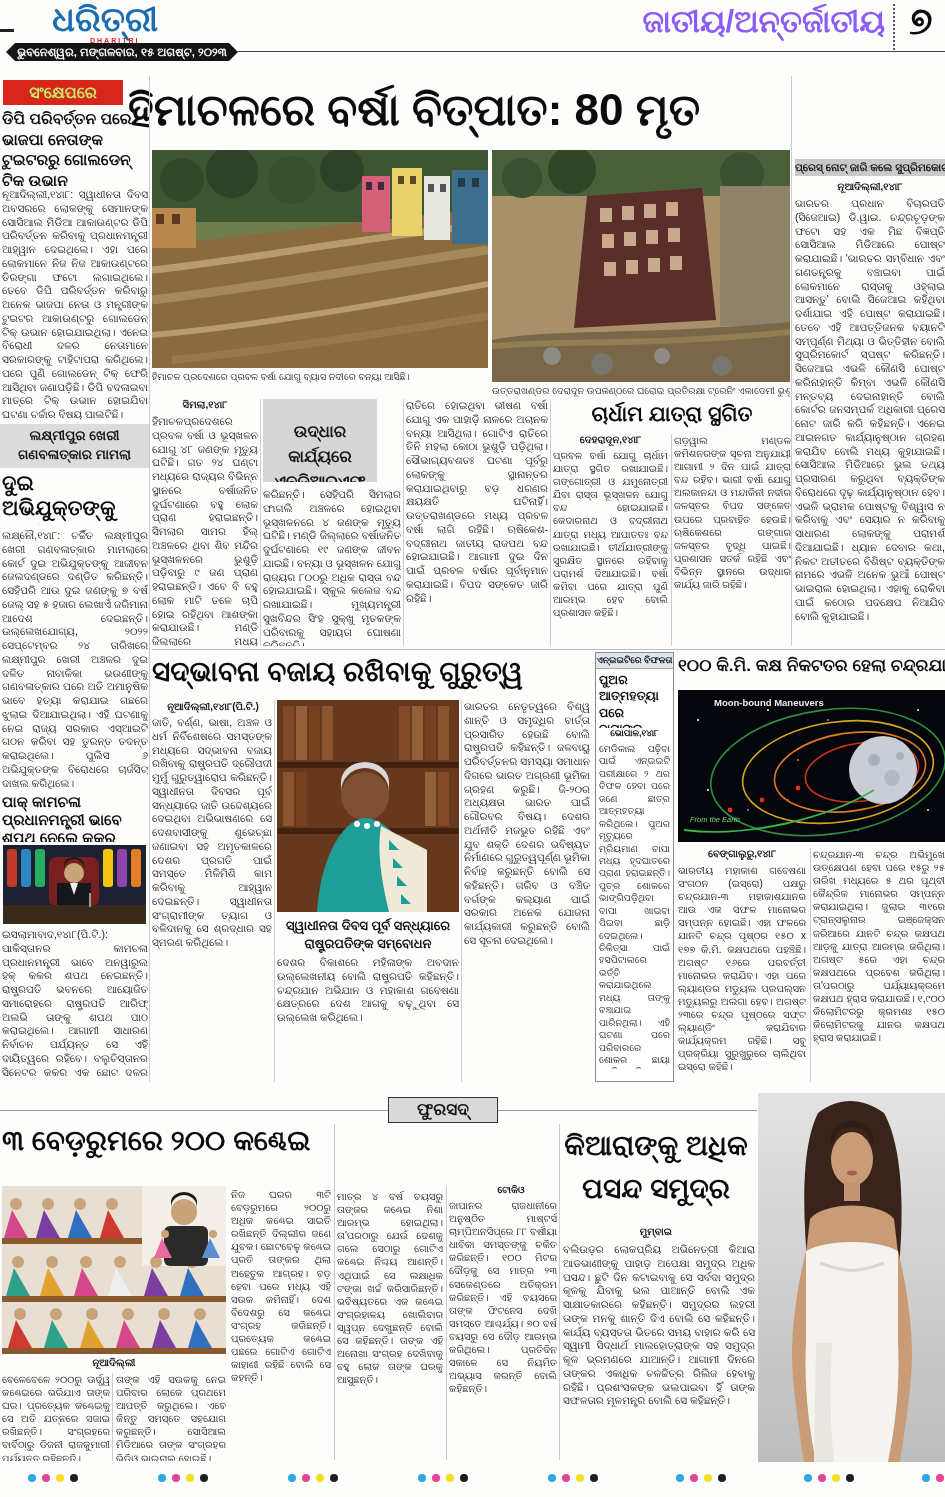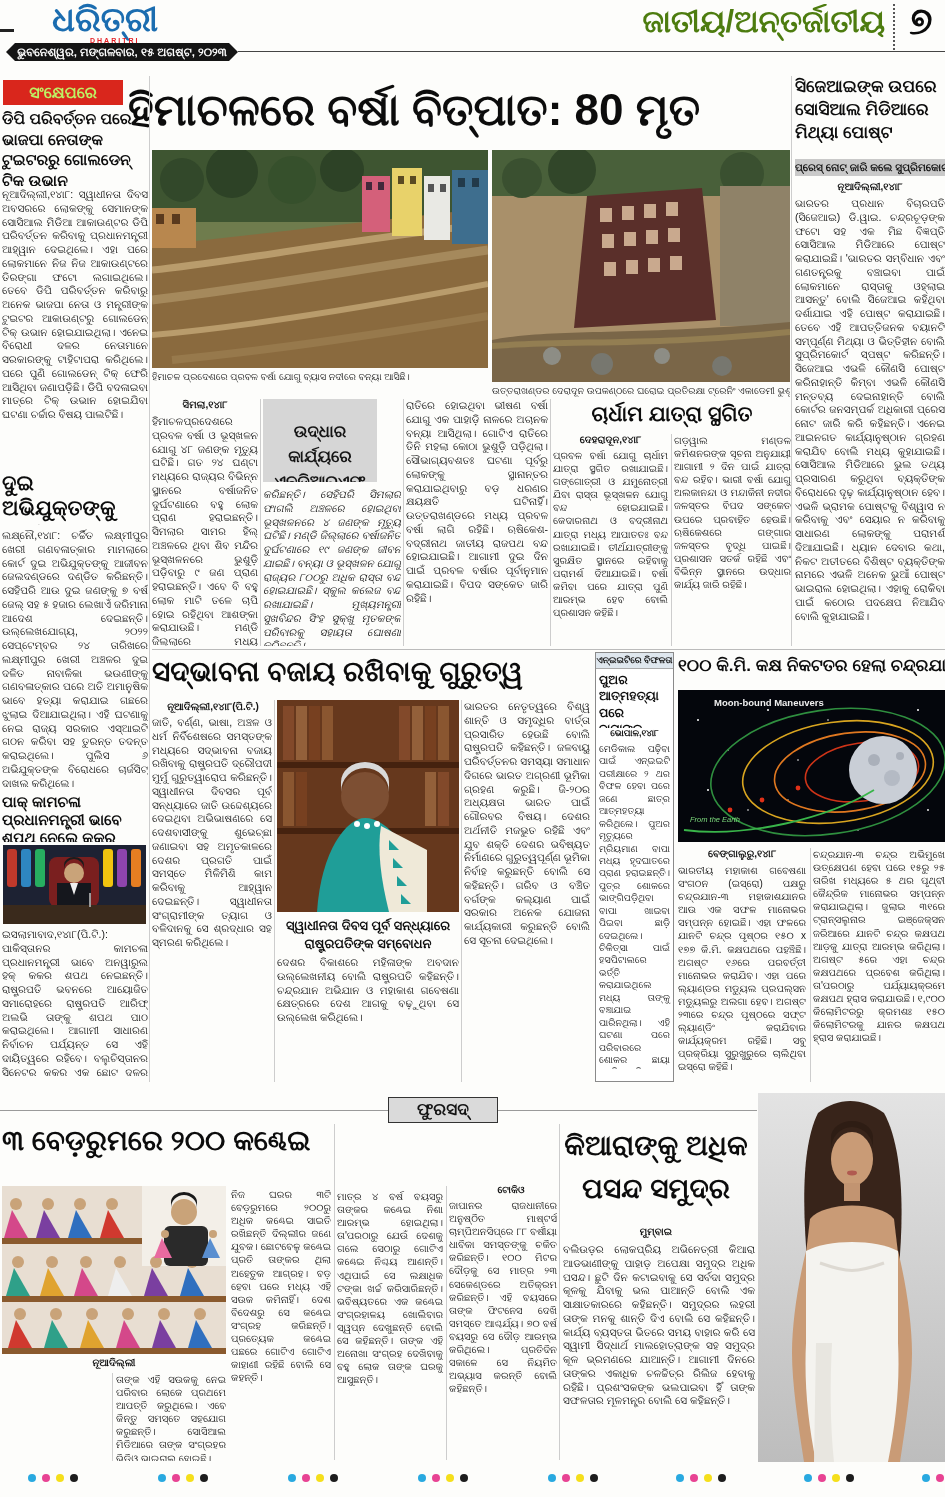--- a/index.html
+++ b/index.html
@@ -25,28 +25,29 @@
 </head>
 <body>
 
 <div id="page">
 
   <div class="abs" style="left:0;top:29px;width:14px;height:3px;background:#222;"></div>
   <div class="abs" style="left:52px;top:0;width:140px;height:42px;font-size:34px;font-weight:bold;color:#1b6db0;white-space:nowrap;overflow:hidden;">ଧରିତ୍ରୀ</div>
   <div class="abs" style="left:90px;top:37px;width:70px;font-size:7px;font-weight:bold;letter-spacing:2px;color:#e31e24;">DHARITRI</div>
   <div id="masthead-datebar" class="abs" style="left:6px;top:43px;width:232px;height:18px;">ଭୁବନେଶ୍ୱର, ମଙ୍ଗଳବାର, ୧୫ ଅଗଷ୍ଟ, ୨୦୨୩</div>
   <div class="abs" style="left:238px;top:51px;width:707px;height:1px;background:#444;"></div>
-  <div class="abs" style="left:545px;top:4px;width:340px;height:46px;font-size:31px;font-weight:bold;text-align:right;white-space:nowrap;overflow:hidden;color:#4d7c0f;">ଜାତୀୟ/ଅନ୍ତର୍ଜାତୀୟ</div>
+  <div class="abs" style="left:545px;top:4px;width:340px;height:46px;font-size:31px;font-weight:bold;text-align:right;white-space:nowrap;overflow:hidden;color:#8b5cf6;">ଜାତୀୟ/ଅନ୍ତର୍ଜାତୀୟ</div>
   <div class="abs" style="left:893px;top:4px;height:46px;border-left:2px dotted #555;"></div>
   <div class="abs" style="left:898px;top:0;width:46px;height:50px;font-size:38px;font-weight:bold;text-align:center;color:#0b0b0b;">୭</div>
 
   <div class="abs" style="left:3px;top:80px;width:120px;height:25px;background:#d9261c;color:#bef264;font-weight:bold;font-size:16px;display:flex;align-items:center;justify-content:center;">ସଂକ୍ଷେପରେ</div>
   <div class="abs hl" style="left:2px;top:109px;width:146px;height:77px;font-size:15.5px;line-height:1.33;">ଡିପି ପରିବର୍ତ୍ତନ ପରେ ଭାଜପା ନେତାଙ୍କ ଟୁଇଟରରୁ ଗୋଲଡେନ୍ ଟିକ୍ ଉଭାନ</div>
   <div class="abs body-txt" style="left:2px;top:188px;width:146px;height:232px;">ନୂଆଦିଲ୍ଲୀ,୧୪ା୮: ସ୍ୱାଧୀନତା ଦିବସ ଅବସରରେ ଲୋକଙ୍କୁ ସେମାନଙ୍କ ସୋସିଆଲ ମିଡିଆ ଆକାଉଣ୍ଟର ଡିପି ପରିବର୍ତ୍ତନ କରିବାକୁ ପ୍ରଧାନମନ୍ତ୍ରୀ ଆହ୍ୱାନ ଦେଇଥିଲେ। ଏହା ପରେ ଲୋକମାନେ ନିଜ ନିଜ ଆକାଉଣ୍ଟରେ ତିରଙ୍ଗା ଫଟୋ ଲଗାଇଥିଲେ। ତେବେ ଡିପି ପରିବର୍ତ୍ତନ କରିବାରୁ ଅନେକ ଭାଜପା ନେତା ଓ ମନ୍ତ୍ରୀଙ୍କ ଟୁଇଟର ଆକାଉଣ୍ଟରୁ ଗୋଲଡେନ୍ ଟିକ୍ ଉଭାନ ହୋଇଯାଇଥିଲା। ଏନେଇ ବିରୋଧୀ ଦଳର ନେତାମାନେ ସରକାରଙ୍କୁ ଟାହିଟାପରା କରିଥିଲେ। ପରେ ପୁଣି ଗୋଲଡେନ୍ ଟିକ୍ ଫେରି ଆସିଥିବା ଜଣାପଡ଼ିଛି। ଡିପି ବଦଳାଇବା ମାତ୍ରେ ଟିକ୍ ଉଭାନ ହୋଇଯିବା ଘଟଣା ଚର୍ଚ୍ଚାର ବିଷୟ ପାଲଟିଛି।</div>
 
+  <div class="abs kicker" style="left:0;top:424px;width:149px;height:41px;font-size:13.5px;line-height:1.4;padding-top:3px;">ଲକ୍ଷ୍ମୀପୁର ଖେରୀ ଗଣବଳାତ୍କାର ମାମଲା</div>
   <div class="abs hl" style="left:2px;top:470px;width:146px;height:55px;font-size:21px;">ଦୁଇ ଅଭିଯୁକ୍ତଙ୍କୁ ଆଜୀବନ ଜେଲ</div>
   <div class="abs body-txt" style="left:2px;top:529px;width:146px;height:260px;">ଲକ୍ଷ୍ନୌ,୧୪ା୮: ଚର୍ଚ୍ଚିତ ଲକ୍ଷ୍ମୀପୁର ଖେରୀ ଗଣବଳାତ୍କାର ମାମଲାରେ କୋର୍ଟ ଦୁଇ ଅଭିଯୁକ୍ତଙ୍କୁ ଆଜୀବନ ଜେଲଦଣ୍ଡରେ ଦଣ୍ଡିତ କରିଛନ୍ତି। ସେହିପରି ଆଉ ଦୁଇ ଜଣଙ୍କୁ ୭ ବର୍ଷ ଜେଲ୍ ସହ ୫ ହଜାର ଲେଖାଏଁ ଜରିମାନା ଆଦେଶ ଦେଇଛନ୍ତି। ଉଲ୍ଲେଖଯୋଗ୍ୟ, ୨୦୨୨ ସେପ୍ଟେମ୍ବର ୨୪ ତାରିଖରେ ଲକ୍ଷ୍ମୀପୁର ଖେରୀ ଅଞ୍ଚଳର ଦୁଇ ଦଳିତ ନାବାଳିକା ଭଉଣୀଙ୍କୁ ଗଣବଳାତ୍କାର ପରେ ଅତି ଅମାନୁଷିକ ଭାବେ ହତ୍ୟା କରାଯାଇ ଗଛରେ ଝୁଲାଇ ଦିଆଯାଇଥିଲା। ଏହି ଘଟଣାକୁ ନେଇ ରାଜ୍ୟ ସରକାର ଏସ୍‌ଆଇଟି ଗଠନ କରିବା ସହ ତୁରନ୍ତ ତଦନ୍ତ କରାଇଥିଲେ। ପୁଲିସ ୬ ଅଭିଯୁକ୍ତଙ୍କ ବିରୋଧରେ ଚାର୍ଜସିଟ୍ ଦାଖଲ କରିଥିଲେ।</div>
 
   <div class="abs hl" style="left:2px;top:793px;width:146px;height:49px;font-size:15px;">ପାକ୍ କାମଚଳା ପ୍ରଧାନମନ୍ତ୍ରୀ ଭାବେ ଶପଥ ନେଲେ କକର</div>
   <div class="abs" style="left:3px;top:845px;width:143px;height:79px;">
     <svg width="143" height="79" viewBox="0 0 143 79">
       <rect width="143" height="79" fill="#1d2233"></rect>
       <rect x="4" y="4" width="10" height="38" rx="3" fill="#c0392b"></rect>
       <rect x="18" y="4" width="10" height="38" rx="3" fill="#2e86c1"></rect>
       <rect x="32" y="4" width="10" height="38" rx="3" fill="#27ae60"></rect>
@@ -127,29 +128,28 @@
       <circle cx="170" cy="206" r="8" fill="#8d8d85"></circle>
         <circle cx="230" cy="216" r="10" fill="#77776f"></circle>
       <path d="M0,196 C80,190 160,196 298,182" stroke="#937e52" stroke-width="6" fill="none"></path>
     </svg>
   </div>
   <div class="abs caption" style="left:492px;top:385px;width:298px;height:13px;">ଉତ୍ତରାଖଣ୍ଡର ଦେରାଦୂନ ଉପକଣ୍ଠରେ ଘରୋଇ ପ୍ରତିରକ୍ଷା ଟ୍ରେନିଂ ଏକାଡେମୀ ଭୁଶୁଡ଼ି ପଡ଼ିଛି।</div>
 
   <div class="abs byline" style="left:152px;top:399px;width:106px;">ସିମଲା,୧୪ା୮</div>
   <div class="abs body-txt" style="left:152px;top:415px;width:106px;height:231px;">ହିମାଚଳପ୍ରଦେଶରେ ପ୍ରବଳ ବର୍ଷା ଓ ଭୂସ୍ଖଳନ ଯୋଗୁ ୪୮ ଜଣଙ୍କ ମୃତ୍ୟୁ ଘଟିଛି। ଗତ ୨୪ ଘଣ୍ଟା ମଧ୍ୟରେ ରାଜ୍ୟର ବିଭିନ୍ନ ସ୍ଥାନରେ ବର୍ଷାଜନିତ ଦୁର୍ଘଟଣାରେ ବହୁ ଲୋକ ପ୍ରାଣ ହରାଇଛନ୍ତି। ସିମଲାର ସାମର ହିଲ୍ ଅଞ୍ଚଳରେ ଥିବା ଶିବ ମନ୍ଦିର ଭୂସ୍ଖଳନରେ ଭୁଶୁଡ଼ି ପଡ଼ିବାରୁ ୯ ଜଣ ପ୍ରାଣ ହରାଇଛନ୍ତି। ଏବେ ବି ବହୁ ଲୋକ ମାଟି ତଳେ ଚାପି ହୋଇ ରହିଥିବା ଆଶଙ୍କା କରାଯାଉଛି। ମଣ୍ଡି ଜିଲ୍ଲାରେ ମଧ୍ୟ ଭୂସ୍ଖଳନରେ ଘର ଭାଙ୍ଗି ୭ ଜଣଙ୍କ ମୃତ୍ୟୁ ଘଟିଛି।</div>
   <div class="abs" style="left:263px;top:399px;width:114px;height:83px;background:#d6d6d6;font-weight:bold;font-size:16.5px;line-height:1.5;text-align:center;overflow:hidden;padding-top:20px;box-sizing:border-box;">ଉଦ୍ଧାର କାର୍ଯ୍ୟରେ ଏନ୍‌ଡିଆର୍‌ଏଫ୍ ମୁତୟନ</div>
-  <div class="abs body-txt" style="left:263px;top:488px;width:138px;height:158px;font-style:italic;">କରିଛନ୍ତି। ସେହିପରି ସିମଲାର ଫାଗଲି ଅଞ୍ଚଳରେ ହୋଇଥିବା ଭୂସ୍ଖଳନରେ ୪ ଜଣଙ୍କ ମୃତ୍ୟୁ ଘଟିଛି। ମଣ୍ଡି ଜିଲ୍ଲାରେ ବର୍ଷାଜନିତ ଦୁର୍ଘଟଣାରେ ୧୯ ଜଣଙ୍କ ଜୀବନ ଯାଇଛି। ବନ୍ୟା ଓ ଭୂସ୍ଖଳନ ଯୋଗୁ ରାଜ୍ୟର ୮୦୦ରୁ ଅଧିକ ରାସ୍ତା ବନ୍ଦ ହୋଇଯାଇଛି। ସ୍କୁଲ କଲେଜ ବନ୍ଦ ରଖାଯାଇଛି। ମୁଖ୍ୟମନ୍ତ୍ରୀ ସୁଖବିନ୍ଦର ସିଂହ ସୁକ୍ଖୁ ମୃତକଙ୍କ ପରିବାରକୁ ସହାୟତା ଘୋଷଣା କରିଛନ୍ତି।</div>
+  <div class="abs body-txt" style="left:263px;top:488px;width:138px;height:158px;">କରିଛନ୍ତି। ସେହିପରି ସିମଲାର ଫାଗଲି ଅଞ୍ଚଳରେ ହୋଇଥିବା ଭୂସ୍ଖଳନରେ ୪ ଜଣଙ୍କ ମୃତ୍ୟୁ ଘଟିଛି। ମଣ୍ଡି ଜିଲ୍ଲାରେ ବର୍ଷାଜନିତ ଦୁର୍ଘଟଣାରେ ୧୯ ଜଣଙ୍କ ଜୀବନ ଯାଇଛି। ବନ୍ୟା ଓ ଭୂସ୍ଖଳନ ଯୋଗୁ ରାଜ୍ୟର ୮୦୦ରୁ ଅଧିକ ରାସ୍ତା ବନ୍ଦ ହୋଇଯାଇଛି। ସ୍କୁଲ କଲେଜ ବନ୍ଦ ରଖାଯାଇଛି। ମୁଖ୍ୟମନ୍ତ୍ରୀ ସୁଖବିନ୍ଦର ସିଂହ ସୁକ୍ଖୁ ମୃତକଙ୍କ ପରିବାରକୁ ସହାୟତା ଘୋଷଣା କରିଛନ୍ତି।</div>
   <div class="abs body-txt" style="left:406px;top:399px;width:142px;height:247px;">ରାତିରେ ହୋଇଥିବା ଭୀଷଣ ବର୍ଷା ଯୋଗୁ ଏକ ପାହାଡ଼ି ନାଳରେ ଅଚାନକ ବନ୍ୟା ଆସିଥିଲା। ଗୋଟିଏ ରାତିରେ ତିନି ମହଲା କୋଠା ଭୁଶୁଡ଼ି ପଡ଼ିଥିଲା। ସୌଭାଗ୍ୟବଶତଃ ଘଟଣା ପୂର୍ବରୁ ଲୋକଙ୍କୁ ସ୍ଥାନାନ୍ତର କରାଯାଇଥିବାରୁ ବଡ଼ ଧରଣର କ୍ଷୟକ୍ଷତି ଘଟିନାହିଁ। ଉତ୍ତରାଖଣ୍ଡରେ ମଧ୍ୟ ପ୍ରବଳ ବର୍ଷା ଲାଗି ରହିଛି। ଋଷିକେଶ-ବଦ୍ରୀନାଥ ଜାତୀୟ ରାଜପଥ ବନ୍ଦ ହୋଇଯାଇଛି। ଆଗାମୀ ଦୁଇ ଦିନ ପାଇଁ ପ୍ରବଳ ବର୍ଷାର ପୂର୍ବାନୁମାନ କରାଯାଇଛି। ବିପଦ ସଙ୍କେତ ଜାରି ରହିଛି।</div>
 
   <div class="abs hl c nowrap" style="left:553px;top:401px;width:238px;height:29px;font-size:21px;">ଚାର୍ଧାମ ଯାତ୍ରା ସ୍ଥଗିତ</div>
   <div class="abs byline" style="left:553px;top:434px;width:115px;">ଦେହରାଦୂନ,୧୪ା୮</div>
   <div class="abs body-txt small-txt" style="left:553px;top:449px;width:115px;height:197px;">ପ୍ରବଳ ବର୍ଷା ଯୋଗୁ ଚାର୍ଧାମ ଯାତ୍ରା ସ୍ଥଗିତ ରଖାଯାଇଛି। ଗଙ୍ଗୋତ୍ରୀ ଓ ଯମୁନୋତ୍ରୀ ଯିବା ରାସ୍ତା ଭୂସ୍ଖଳନ ଯୋଗୁ ବନ୍ଦ ହୋଇଯାଇଛି। କେଦାରନାଥ ଓ ବଦ୍ରୀନାଥ ଯାତ୍ରା ମଧ୍ୟ ଆପାତତଃ ବନ୍ଦ ରଖାଯାଇଛି। ତୀର୍ଥଯାତ୍ରୀଙ୍କୁ ସୁରକ୍ଷିତ ସ୍ଥାନରେ ରହିବାକୁ ପରାମର୍ଶ ଦିଆଯାଇଛି। ବର୍ଷା କମିବା ପରେ ଯାତ୍ରା ପୁଣି ଆରମ୍ଭ ହେବ ବୋଲି ପ୍ରଶାସନ କହିଛି।</div>
   <div class="abs body-txt small-txt" style="left:674px;top:434px;width:117px;height:212px;">ଗଡ଼ୱାଲ ମଣ୍ଡଳ କମିଶନରଙ୍କ ସୂଚନା ଅନୁଯାୟୀ ଆଗାମୀ ୨ ଦିନ ପାଇଁ ଯାତ୍ରା ବନ୍ଦ ରହିବ। ଭାରୀ ବର୍ଷା ଯୋଗୁ ଅଲକାନନ୍ଦା ଓ ମନ୍ଦାକିନୀ ନଦୀର ଜଳସ୍ତର ବିପଦ ସଙ୍କେତ ଉପରେ ପ୍ରବାହିତ ହେଉଛି। ଋଷିକେଶରେ ଗଙ୍ଗାର ଜଳସ୍ତର ବୃଦ୍ଧି ପାଇଛି। ପ୍ରଶାସନ ସତର୍କ ରହିଛି ଏବଂ ବିଭିନ୍ନ ସ୍ଥାନରେ ଉଦ୍ଧାର କାର୍ଯ୍ୟ ଜାରି ରହିଛି।</div>
 
-  <div class="abs hl" style="left:795px;top:76px;width:150px;height:80px;font-size:17px;line-height:1.35;">ସିଜେଆଇଙ୍କ ଉପରେ ସୋସିଆଲ ମିଡିଆରେ ମିଥ୍ୟା ପୋଷ୍ଟ</div>
   <div class="abs" style="left:795px;top:159px;width:150px;height:17px;background:#c9c9c9;font-weight:bold;font-size:10.5px;text-align:center;overflow:hidden;white-space:nowrap;line-height:17px;">ପ୍ରେସ୍ ନୋଟ୍ ଜାରି କଲେ ସୁପ୍ରିମକୋର୍ଟ</div>
   <div class="abs byline" style="left:795px;top:181px;width:150px;">ନୂଆଦିଲ୍ଲୀ,୧୪ା୮</div>
   <div class="abs body-txt" style="left:795px;top:197px;width:150px;height:449px;">ଭାରତର ପ୍ରଧାନ ବିଚାରପତି (ସିଜେଆଇ) ଡି.ୱାଇ. ଚନ୍ଦ୍ରଚୂଡ଼ଙ୍କ ଫଟୋ ସହ ଏକ ମିଛ ବିଜ୍ଞପ୍ତି ସୋସିଆଲ ମିଡିଆରେ ପୋଷ୍ଟ କରାଯାଇଛି। 'ଭାରତର ସମ୍ବିଧାନ ଏବଂ ଗଣତନ୍ତ୍ରକୁ ବଞ୍ଚାଇବା ପାଇଁ ଲୋକମାନେ ରାସ୍ତାକୁ ଓହ୍ଲାଇ ଆସନ୍ତୁ' ବୋଲି ସିଜେଆଇ କହିଥିବା ଦର୍ଶାଯାଇ ଏହି ପୋଷ୍ଟ କରାଯାଇଛି। ତେବେ ଏହି ଆପତ୍ତିଜନକ ବୟାନଟି ସମ୍ପୂର୍ଣ୍ଣ ମିଥ୍ୟା ଓ ଭିତ୍ତିହୀନ ବୋଲି ସୁପ୍ରିମକୋର୍ଟ ସ୍ପଷ୍ଟ କରିଛନ୍ତି। ସିଜେଆଇ ଏଭଳି କୌଣସି ପୋଷ୍ଟ କରିନାହାନ୍ତି କିମ୍ବା ଏଭଳି କୌଣସି ମନ୍ତବ୍ୟ ଦେଇନାହାନ୍ତି ବୋଲି କୋର୍ଟର ଜନସମ୍ପର୍କ ଅଧିକାରୀ ପ୍ରେସ ନୋଟ ଜାରି କରି କହିଛନ୍ତି। ଏନେଇ ଆଇନଗତ କାର୍ଯ୍ୟାନୁଷ୍ଠାନ ଗ୍ରହଣ କରାଯିବ ବୋଲି ମଧ୍ୟ କୁହାଯାଇଛି। ସୋସିଆଲ ମିଡିଆରେ ଭୁଲ ତଥ୍ୟ ପ୍ରସାରଣ କରୁଥିବା ବ୍ୟକ୍ତିଙ୍କ ବିରୋଧରେ ଦୃଢ଼ କାର୍ଯ୍ୟାନୁଷ୍ଠାନ ହେବ। ଏଭଳି ଭ୍ରାମକ ପୋଷ୍ଟକୁ ବିଶ୍ୱାସ ନ କରିବାକୁ ଏବଂ ସେୟାର ନ କରିବାକୁ ସାଧାରଣ ଲୋକଙ୍କୁ ପରାମର୍ଶ ଦିଆଯାଇଛି। ଧ୍ୟାନ ଦେବାର କଥା, ନିକଟ ଅତୀତରେ ବିଶିଷ୍ଟ ବ୍ୟକ୍ତିଙ୍କ ନାମରେ ଏଭଳି ଅନେକ ଭୁଆଁ ପୋଷ୍ଟ ଭାଇରାଲ ହୋଇଥିଲା। ଏହାକୁ ରୋକିବା ପାଇଁ କଠୋର ପଦକ୍ଷେପ ନିଆଯିବ ବୋଲି କୁହାଯାଇଛି।</div>
 
   <div class="abs" style="left:152px;top:649px;width:793px;height:1px;background:#bbb;"></div>
   <div class="abs hl nowrap" style="left:152px;top:655px;width:440px;height:40px;font-size:28px;">ସଦ୍ଭାବନା ବଜାୟ ରଖିବାକୁ ଗୁରୁତ୍ୱ</div>
   <div class="abs byline" style="left:152px;top:701px;width:122px;font-size:10px;">ନୂଆଦିଲ୍ଲୀ,୧୪ା୮(ପି.ଟି.)</div>
   <div class="abs body-txt" style="left:152px;top:716px;width:120px;height:366px;">ଜାତି, ବର୍ଣ୍ଣ, ଭାଷା, ଅଞ୍ଚଳ ଓ ଧର୍ମ ନିର୍ବିଶେଷରେ ସମସ୍ତଙ୍କ ମଧ୍ୟରେ ସଦ୍ଭାବନା ବଜାୟ ରଖିବାକୁ ରାଷ୍ଟ୍ରପତି ଦ୍ରୌପଦୀ ମୁର୍ମୁ ଗୁରୁତ୍ୱାରୋପ କରିଛନ୍ତି। ସ୍ୱାଧୀନତା ଦିବସର ପୂର୍ବ ସନ୍ଧ୍ୟାରେ ଜାତି ଉଦ୍ଦେଶ୍ୟରେ ଦେଇଥିବା ଅଭିଭାଷଣରେ ସେ ଦେଶବାସୀଙ୍କୁ ଶୁଭେଚ୍ଛା ଜଣାଇବା ସହ ଅମୃତକାଳରେ ଦେଶର ପ୍ରଗତି ପାଇଁ ସମସ୍ତେ ମିଳିମିଶି କାମ କରିବାକୁ ଆହ୍ୱାନ ଦେଇଛନ୍ତି। ସ୍ୱାଧୀନତା ସଂଗ୍ରାମୀଙ୍କ ତ୍ୟାଗ ଓ ବଳିଦାନକୁ ସେ ଶ୍ରଦ୍ଧାର ସହ ସ୍ମରଣ କରିଥିଲେ।</div>
 
   <div class="abs" style="left:277px;top:700px;width:182px;height:212px;">
@@ -290,20 +290,21 @@
         <rect x="162" y="40" width="44" height="40" rx="6" fill="#2a2a2a"></rect>
         <polygon points="160,52 170,72 152,72" fill="#e86aa0"></polygon>
           <circle cx="163" cy="48" r="4" fill="#c9a379"></circle>
         <polygon points="208,52 218,72 200,72" fill="#5a8fd0"></polygon>
           <circle cx="211" cy="48" r="4" fill="#c9a379"></circle>
       </g>
     </svg>
   </div>
   <div class="abs byline" style="left:2px;top:1357px;width:224px;">ନୂଆଦିଲ୍ଲୀ</div>
   <div class="abs body-txt small-txt" style="left:231px;top:1188px;width:100px;height:272px;">ନିଜ ଘରର ୩ଟି ବେଡ଼ରୁମରେ ୨୦୦ରୁ ଅଧିକ କଣ୍ଢେଇ ସାଇତି ରଖିଛନ୍ତି ଦିଲ୍ଲୀର ଜଣେ ଯୁବକ। ଛୋଟବେଳୁ କଣ୍ଢେଇ ପ୍ରତି ତାଙ୍କର ଥିଲା ଅହେତୁକ ଆଗ୍ରହ। ବଡ଼ ହେବା ପରେ ମଧ୍ୟ ଏହି ସଉକ କମିନାହିଁ। ଦେଶ ବିଦେଶରୁ ସେ କଣ୍ଢେଇ ସଂଗ୍ରହ କରିଛନ୍ତି। ପ୍ରତ୍ୟେକ କଣ୍ଢେଇ ପଛରେ ଗୋଟିଏ ଗୋଟିଏ କାହାଣୀ ରହିଛି ବୋଲି ସେ କହନ୍ତି।</div>
+  <div class="abs body-txt small-txt" style="left:2px;top:1373px;width:108px;height:88px;">ବେଳେବେଳେ ୨୦୦ରୁ ଊର୍ଦ୍ଧ୍ୱ କଣ୍ଢେଇରେ ଭରିଯାଏ ତାଙ୍କ ଘର। ପ୍ରତ୍ୟେକ କଣ୍ଢେଇକୁ ସେ ଅତି ଯତ୍ନରେ ସଜାଇ ରଖିଛନ୍ତି। ସଂଗ୍ରହରେ ବାର୍ବିଠାରୁ ଡିଜନୀ ରାଜକୁମାରୀ ପର୍ଯ୍ୟନ୍ତ ରହିଛନ୍ତି।</div>
   <div class="abs body-txt small-txt" style="left:116px;top:1373px;width:110px;height:88px;">ତାଙ୍କ ଏହି ସଉକକୁ ନେଇ ପରିବାର ଲୋକେ ପ୍ରଥମେ ଆପତ୍ତି କରୁଥିଲେ। ଏବେ କିନ୍ତୁ ସମସ୍ତେ ସହଯୋଗ କରୁଛନ୍ତି। ସୋସିଆଲ ମିଡିଆରେ ତାଙ୍କ ସଂଗ୍ରହର ଭିଡିଓ ଭାଇରାଲ ହୋଇଛି।</div>
   <div class="abs body-txt small-txt" style="left:337px;top:1190px;width:106px;height:270px;">ମାତ୍ର ୪ ବର୍ଷ ବୟସରୁ ତାଙ୍କର କଣ୍ଢେଇ ନିଶା ଆରମ୍ଭ ହୋଇଥିଲା। ତା'ପରଠାରୁ ଯେଉଁ ଦେଶକୁ ଗଲେ ସେଠାରୁ ଗୋଟିଏ କଣ୍ଢେଇ ନିଶ୍ଚୟ ଆଣନ୍ତି। ଏଥିପାଇଁ ସେ ଲକ୍ଷାଧିକ ଟଙ୍କା ଖର୍ଚ୍ଚ କରିସାରିଛନ୍ତି। ଭବିଷ୍ୟତରେ ଏକ କଣ୍ଢେଇ ସଂଗ୍ରହାଳୟ ଖୋଲିବାର ସ୍ୱପ୍ନ ଦେଖୁଛନ୍ତି ବୋଲି ସେ କହିଛନ୍ତି। ତାଙ୍କ ଏହି ଅନୋଖା ସଂଗ୍ରହ ଦେଖିବାକୁ ବହୁ ଲୋକ ତାଙ୍କ ଘରକୁ ଆସୁଛନ୍ତି।</div>
 
   <div class="abs byline" style="left:440px;top:1184px;width:142px;font-size:9.5px;">ଟୋକିଓ</div>
   <div class="abs body-txt small-txt" style="left:449px;top:1199px;width:108px;height:261px;">ଜାପାନର ରାଜଧାନୀରେ ଅନୁଷ୍ଠିତ ମାଷ୍ଟର୍ସ ଚାମ୍ପିଅନସିପ୍‌ରେ ୮୮ ବର୍ଷୀୟା ଧାବିକା ସମସ୍ତଙ୍କୁ ଚକିତ କରିଛନ୍ତି। ୧୦୦ ମିଟର ଦୌଡ଼କୁ ସେ ମାତ୍ର ୨୩ ସେକେଣ୍ଡରେ ଅତିକ୍ରମ କରିଛନ୍ତି। ଏହି ବୟସରେ ତାଙ୍କ ଫିଟନେସ ଦେଖି ସମସ୍ତେ ଆଶ୍ଚର୍ଯ୍ୟ। ୭୦ ବର୍ଷ ବୟସରୁ ସେ ଦୌଡ଼ ଆରମ୍ଭ କରିଥିଲେ। ପ୍ରତିଦିନ ସକାଳେ ସେ ନିୟମିତ ଅଭ୍ୟାସ କରନ୍ତି ବୋଲି କହିଛନ୍ତି।</div>
 
   <div class="abs hl c" style="left:556px;top:1124px;width:200px;height:94px;font-size:28px;line-height:1.55;">କିଆରାଙ୍କୁ ଅଧିକ ପସନ୍ଦ ସମୁଦ୍ର</div>
   <div class="abs byline" style="left:556px;top:1226px;width:200px;">ମୁମ୍ବାଇ</div>
   <div class="abs body-txt" style="left:563px;top:1243px;width:192px;height:218px;">ବଲିଉଡ଼ର ଲୋକପ୍ରିୟ ଅଭିନେତ୍ରୀ କିଆରା ଆଡଭାଣୀଙ୍କୁ ପାହାଡ଼ ଅପେକ୍ଷା ସମୁଦ୍ର ଅଧିକ ପସନ୍ଦ। ଛୁଟି ଦିନ କଟାଇବାକୁ ସେ ସର୍ବଦା ସମୁଦ୍ର କୂଳକୁ ଯିବାକୁ ଭଲ ପାଆନ୍ତି ବୋଲି ଏକ ସାକ୍ଷାତକାରରେ କହିଛନ୍ତି। ସମୁଦ୍ରର ଲହରୀ ତାଙ୍କ ମନକୁ ଶାନ୍ତି ଦିଏ ବୋଲି ସେ କହିଛନ୍ତି। କାର୍ଯ୍ୟ ବ୍ୟସ୍ତତା ଭିତରେ ସମୟ ବାହାର କରି ସେ ସ୍ୱାମୀ ସିଦ୍ଧାର୍ଥ ମାଲହୋତ୍ରାଙ୍କ ସହ ସମୁଦ୍ର କୂଳ ଭ୍ରମଣରେ ଯାଆନ୍ତି। ଆଗାମୀ ଦିନରେ ତାଙ୍କର ଏକାଧିକ ଚଳଚ୍ଚିତ୍ର ରିଲିଜ ହେବାକୁ ରହିଛି। ପ୍ରଶଂସକଙ୍କ ଭଲପାଇବା ହିଁ ତାଙ୍କ ସଫଳତାର ମୂଳମନ୍ତ୍ର ବୋଲି ସେ କହିଛନ୍ତି।</div>
 

